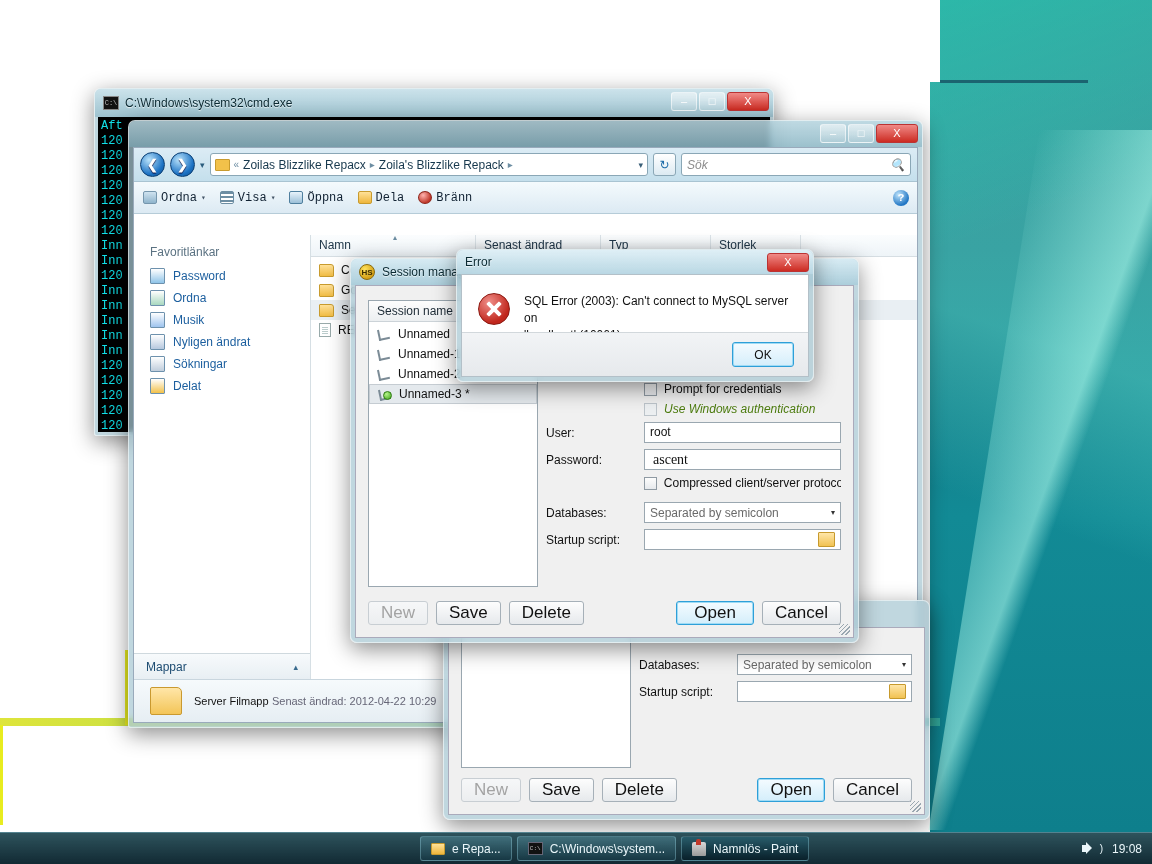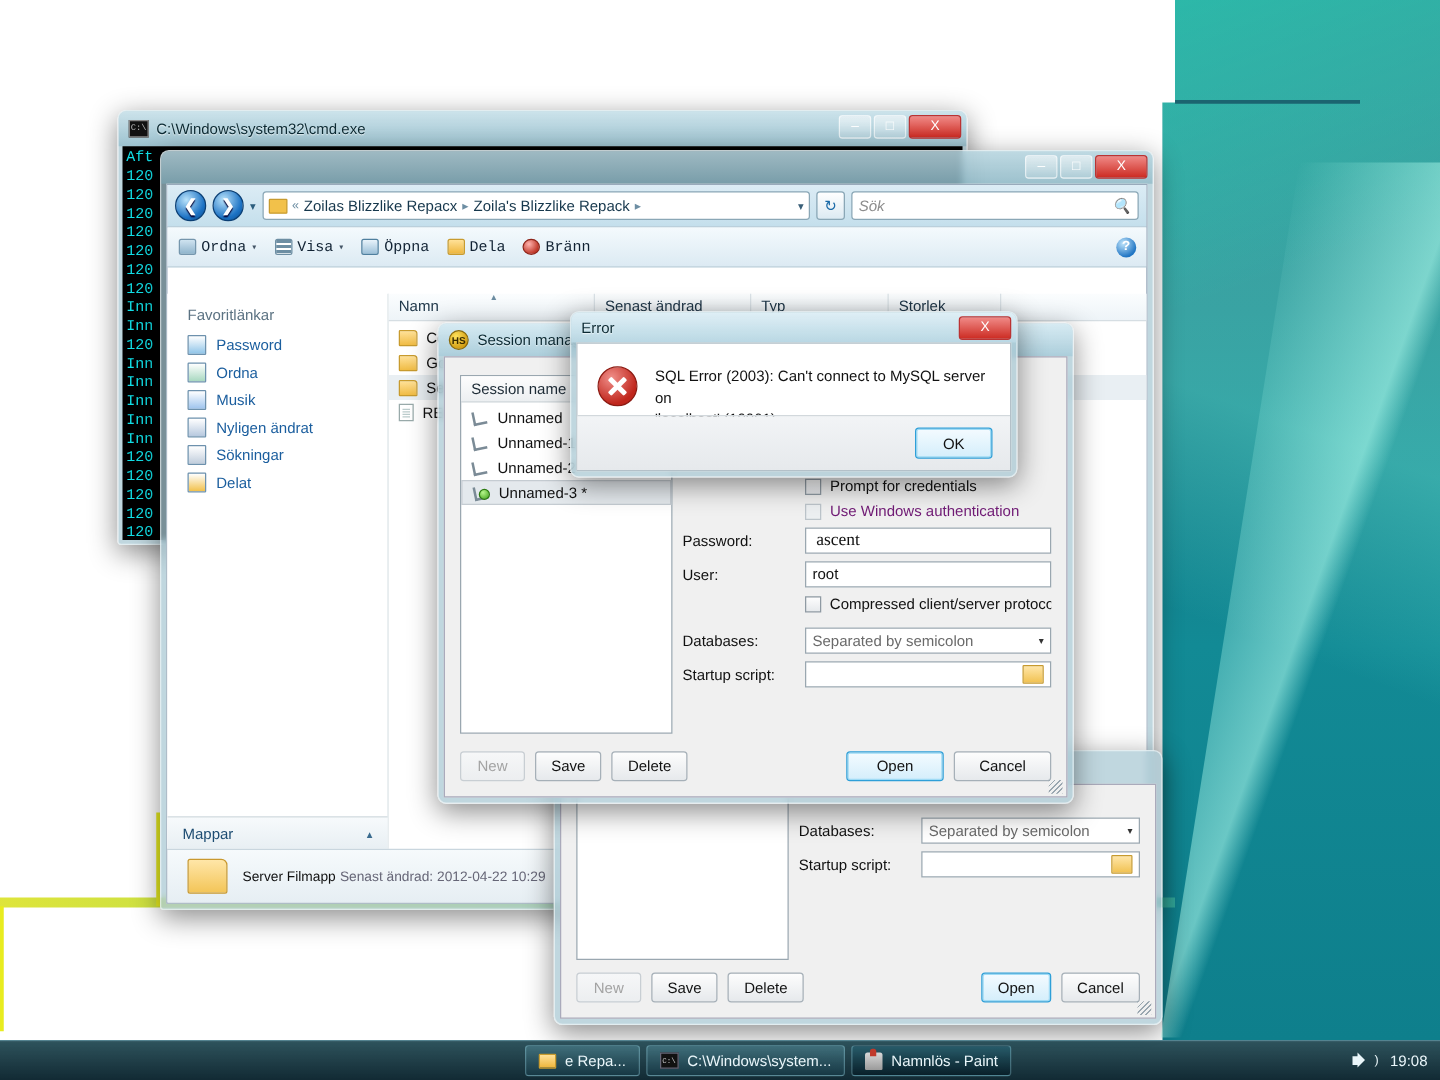--- a/index.html
+++ b/index.html
@@ -188,34 +188,34 @@
   .plug{ width:14px;height:12px; position:relative; }
   .plug:before{ content:""; position:absolute; left:1px; top:1px; width:9px;height:9px;
     border-left:2px solid #7b8b96; border-bottom:2px solid #7b8b96; transform:rotate(-12deg); }
   .plug.green:after{ content:""; position:absolute; right:0; bottom:0; width:7px;height:7px;border-radius:50%;
     background:radial-gradient(circle at 35% 30%,#b6f58c,#3fa318); border:1px solid #2c7a10; }
   .sm-right{ position:absolute; left:190px; right:12px; top:14px; bottom:50px; }
   .fieldrow{ display:flex; align-items:center; margin-bottom:6px; }
   .fieldrow label{ width:98px; font-size:12px; color:#111; }
   .inp{ flex:1; height:21px; background:#fff; border:1px solid #9aa7b0; padding:2px 5px; font-size:12px; color:#111; }
   .chkrow{ display:flex; align-items:center; gap:7px; margin-bottom:6px; padding-left:98px; font-size:12px; color:#111; }
-  .chkrow.disabled{ color:#701a75; }
+  .chkrow.disabled{ color:#4d7c0f;font-style:italic; }
   .chk{ width:13px;height:13px;background:linear-gradient(to bottom,#fdfdfd,#e6e9ec); border:1px solid #8f9aa3; }
   .chk.dis{ background:#eceff1; border-color:#bcc4ca; }
   .spin{ width:14px;height:21px; border:1px solid #9aa7b0; border-left:none;
     background:linear-gradient(to bottom,#fcfcfc,#e4e8eb); display:flex;flex-direction:column; }
   .spin div{ flex:1; display:flex;align-items:center;justify-content:center; font-size:6px; color:#456; }
   .combo{ flex:1; height:21px; background:#fff; border:1px solid #9aa7b0;
     display:flex; align-items:center; padding:2px 5px; font-size:12px; color:#6a6a6a; }
   .combo .ar{ margin-left:auto; font-size:8px; color:#333; }
   .browse{ width:17px;height:15px;background:linear-gradient(to bottom,#ffe6a8,#f1c252);
     border:1px solid #c79a2d; border-radius:1px; }
   .sm-btns{ position:absolute; left:12px; right:12px; bottom:12px; height:25px; display:flex; align-items:center; }
   .btn{
-    min-width:52px; height:24px; padding:0 12px; font-size:12px; color:#111;
+    min-width:52px; height:24px; padding:0 12px; font-size:17px; color:#111;
     background:linear-gradient(to bottom,#fdfdfd,#e6e9ec); border:1px solid #a6b0b8; border-radius:3px;
     display:flex; align-items:center; justify-content:center; margin-right:8px;
   }
   .btn.dis{ color:#a3a3a3; border-color:#c8ced3; background:linear-gradient(to bottom,#f6f7f8,#eceef0); }
   .btn.primary{ border:1px solid #2e9fd8; box-shadow:0 0 0 1px #9fdbf5 inset;
     background:linear-gradient(to bottom,#f4fbff,#d4eefb); }
   .grip{ position:absolute; right:3px; bottom:2px; width:11px;height:11px;
     background:repeating-linear-gradient(135deg,#9aa7b0 0 1px,transparent 1px 3px); }
 
   #session-manager-back{ left:443px; top:600px; width:487px; height:220px; }
@@ -525,26 +525,26 @@
     <div class="sm-right">
       <div class="chkrow" style="margin-top:82px">
         <span class="chk"></span>
         <span>Prompt for credentials</span>
       </div>
       <div class="chkrow disabled">
         <span class="chk dis"></span>
         <span>Use Windows authentication</span>
       </div>
       <div class="fieldrow">
+        <label>User:</label>
+        <div class="inp">root</div>
+      </div>
+      <div class="fieldrow">
         <label>Password:</label>
         <div class="inp" style="font-family:'Liberation Serif',serif;font-size:14px;padding-left:8px">ascent</div>
-      </div>
-      <div class="fieldrow">
-        <label>User:</label>
-        <div class="inp">root</div>
       </div>
       <div class="chkrow">
         <span class="chk"></span>
         <span style="white-space:nowrap;overflow:hidden">Compressed client/server protoco</span>
       </div>
       <div class="fieldrow" style="margin-top:12px">
         <label>Databases:</label>
         <div class="combo">
           <span>Separated by semicolon</span>
           <span class="ar">▾</span>

